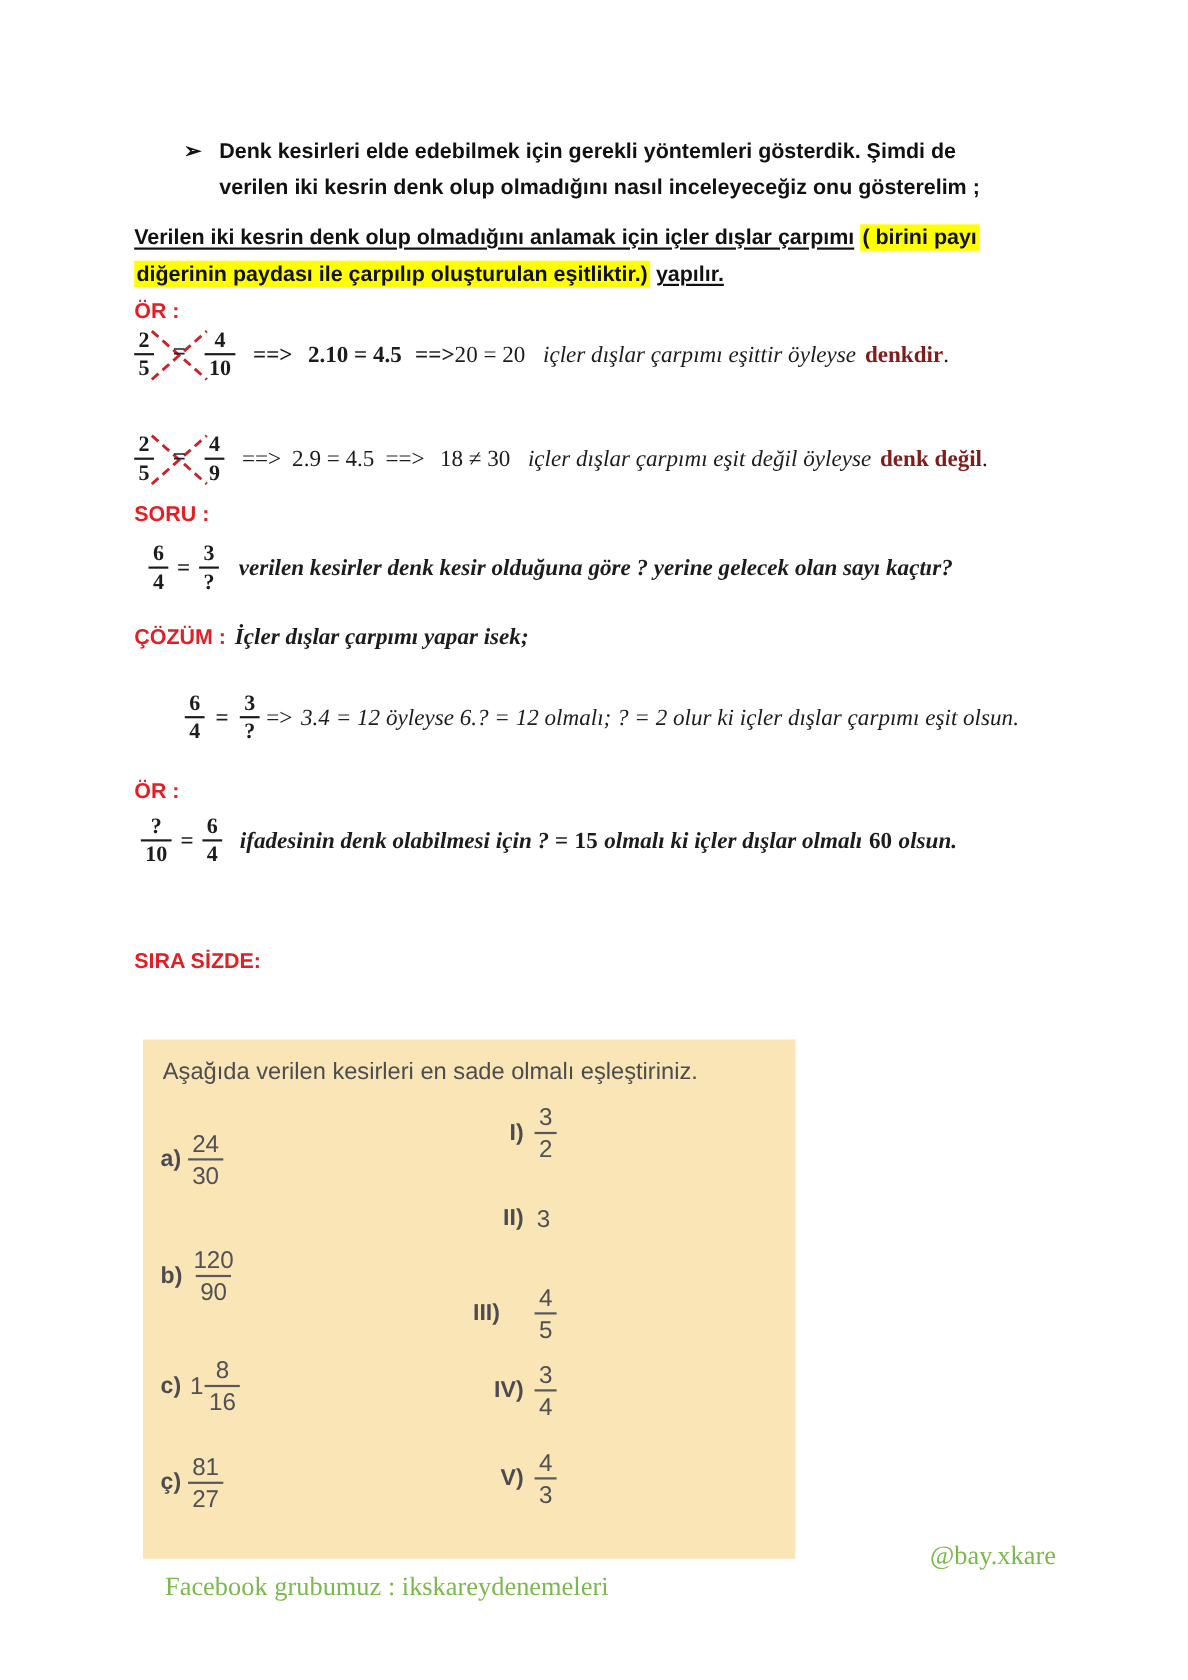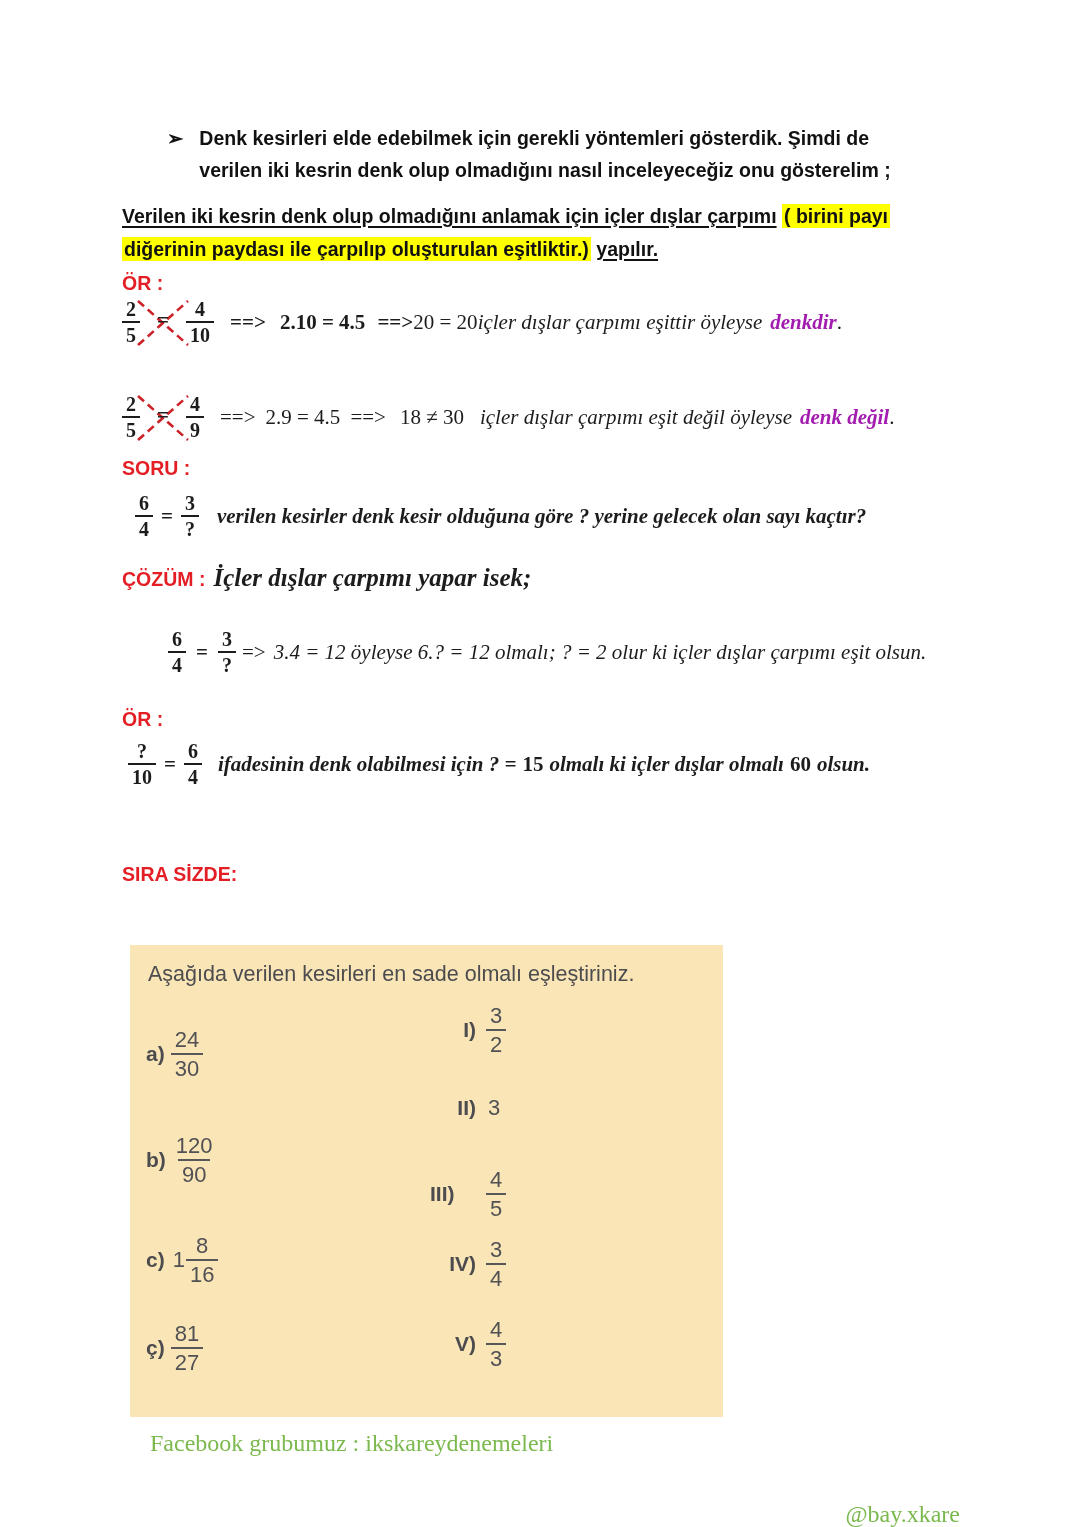--- a/index.html
+++ b/index.html
@@ -12,21 +12,21 @@
   .red{color:#e31e24;}
   .hl{background:#ffff00;padding:1px 2px;}
   .ul{text-decoration:underline;text-underline-offset:3px;text-decoration-thickness:2px;}
 
   
   .mrow{display:flex;align-items:center;font-family:"Liberation Serif",serif;
         font-size:21px;color:#1c1c1c;white-space:nowrap;}
   .ser-b{font-weight:bold;}
   .ser-i{font-style:italic;}
   .ser-bi{font-weight:bold;font-style:italic;}
-  .verdict{color:#a21caf;font-weight:bold;font-style:italic;}
+  .verdict{color:#7f1d1d;font-weight:bold;}
 
   
   .frac{display:inline-flex;flex-direction:column;align-items:center;line-height:1.12;
         font-family:"Liberation Serif",serif;font-weight:bold;font-size:20px;}
   .frac .num{padding:0 4px 1px;}
   .frac .den{border-top:2px solid currentColor;padding:1px 4px 0;}
 
   
   .cross{position:relative;width:46px;height:58px;flex:0 0 auto;}
   .cross svg{position:absolute;left:-8px;top:0;overflow:visible;}
@@ -82,21 +82,21 @@
       <span class="eqc">=</span>
     </span>
     <span class="frac">
       <span class="num">4</span>
       <span class="den">10</span>
     </span>
     <span class="ser-b" style="margin-left:16px;">==&gt;</span>
     <span class="ser-b" style="margin-left:14px;">2.10 = 4.5</span>
     <span class="ser-b" style="margin-left:12px;">==&gt;</span>
     <span style="">20 = 20</span>
-    <span class="ser-i" style="">içler dışlar çarpımı eşittir öyleyse</span>
+    <span class="ser-i" style="margin-left:16px;">içler dışlar çarpımı eşittir öyleyse</span>
     <span class="verdict" style="margin-left:8px;">denkdir</span>
     <span>.</span>
   </div>
 
   <div class="abs mrow" style="left:122px;top:388px;">
     <span class="frac">
       <span class="num">2</span>
       <span class="den">5</span>
     </span>
     <span class="cross">
@@ -129,21 +129,21 @@
     <span class="ser-b" style="margin:0 8px;">=</span>
     <span class="frac">
       <span class="num">3</span>
       <span class="den">?</span>
     </span>
     <span class="ser-bi" style="margin-left:18px;">verilen kesirler denk kesir olduğuna göre ? yerine gelecek olan sayı kaçtır?</span>
   </div>
 
   <div class="abs" style="left:122px;top:563px;display:flex;align-items:baseline;">
     <span class="b red">ÇÖZÜM :</span>
-    <span class="mrow ser-bi" style="margin-left:8px;font-size:25px;">İçler dışlar çarpımı yapar isek;</span>
+    <span class="mrow ser-bi" style="margin-left:8px;font-size:21px;">İçler dışlar çarpımı yapar isek;</span>
   </div>
 
   <div class="abs mrow" style="left:168px;top:628px;">
     <span class="frac">
       <span class="num">6</span>
       <span class="den">4</span>
     </span>
     <span class="ser-b" style="margin:0 10px;">=</span>
     <span class="frac">
       <span class="num">3</span>
@@ -242,15 +242,15 @@
     <div class="abs xitem" style="left:300px;top:372px;">
       <span class="xlabel" style="width:46px;text-align:right;margin-right:10px;">V)</span>
       <span class="xfrac">
         <span class="num">4</span>
         <span class="den">3</span>
       </span>
     </div>
   </div>
 
   <div class="abs footer" style="left:150px;top:1430px;">Facebook grubumuz : ikskareydenemeleri</div>
-  <div class="abs footer" style="left:825px;top:1501px;width:135px;text-align:right;">@bay.xkare</div>
+  <div class="abs footer" style="left:825px;top:1402px;width:135px;text-align:right;">@bay.xkare</div>
 
 </div>
 
 </body></html>

